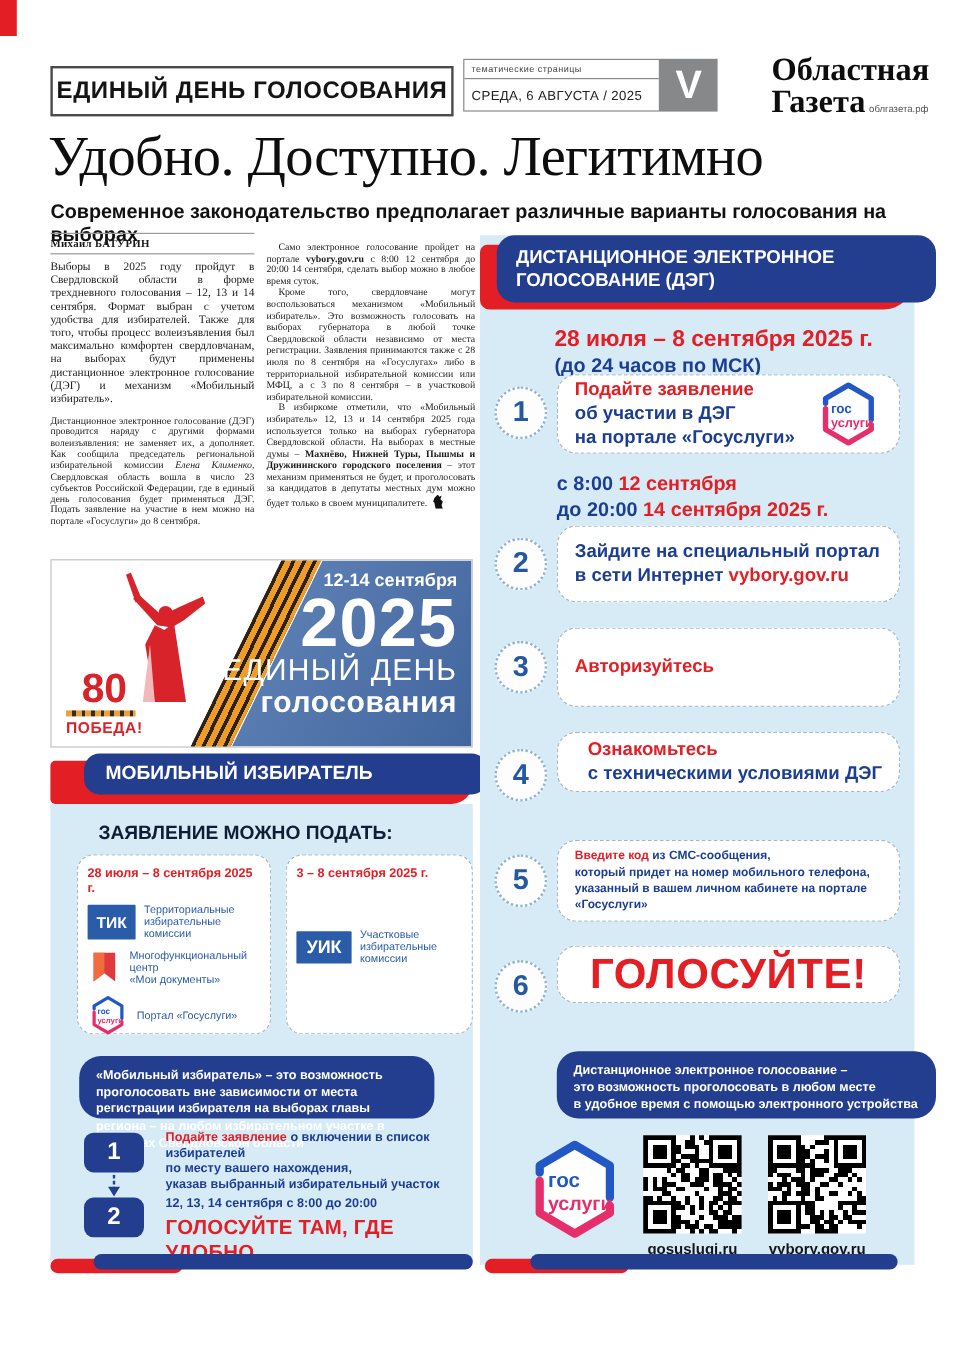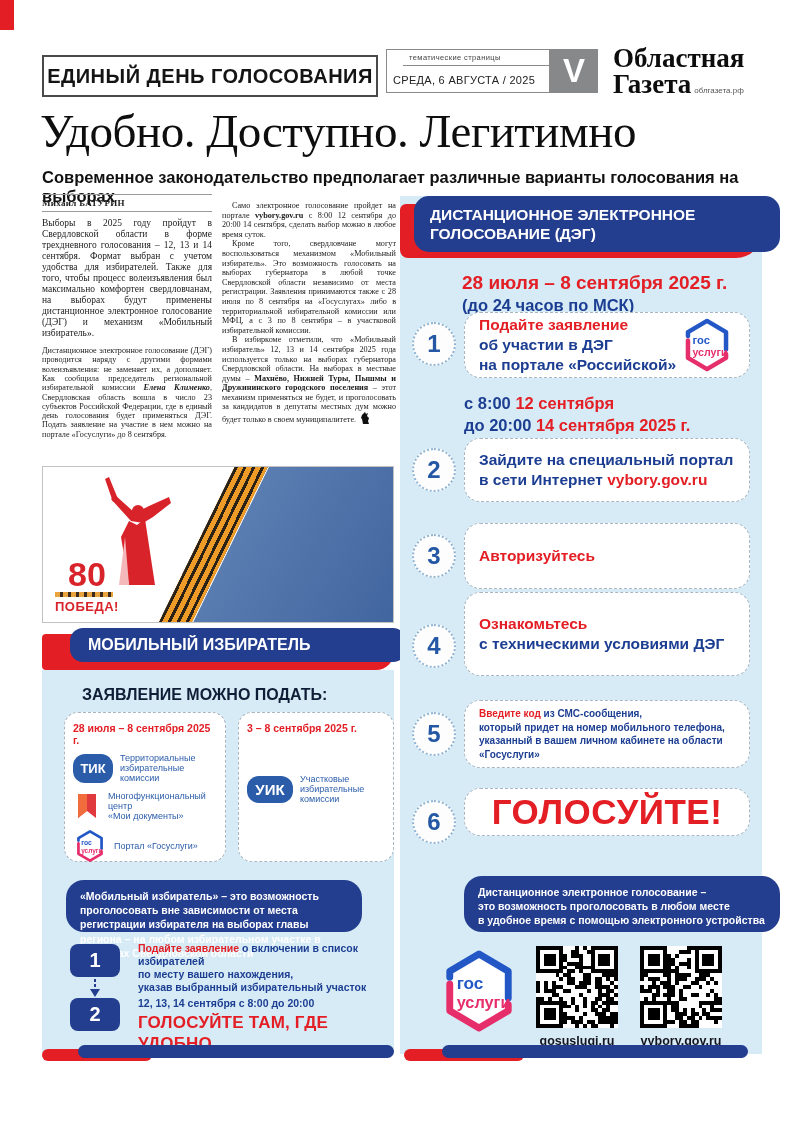--- a/index.html
+++ b/index.html
@@ -4,42 +4,42 @@
 <style>
   html,body{margin:0;padding:0;background:#ffffff;}
   .page{position:relative;width:800px;height:1125px;background:#fff;overflow:hidden;
         font-family:"Liberation Sans",sans-serif;color:#1a1a1a;}
   
   .corner-mark{position:absolute;left:0;top:0;width:14px;height:30px;background:#e31e24;}
   .section-box{position:absolute;left:42px;top:55px;width:332px;height:38px;border:2px solid #4a4a4a;
                display:flex;align-items:center;justify-content:center;font-weight:900;font-size:20px;
                letter-spacing:.5px;color:#141414;}
   .info-box{position:absolute;left:386px;top:49px;width:164px;height:44px;border:1px solid #8a8a8a;box-sizing:border-box;}
-  .info-top{height:15px;border-bottom:1px solid #8a8a8a;font-size:7.5px;color:#444;display:flex;align-items:center;padding-left:6px;letter-spacing:.4px;margin-left:16px;}
+  .info-top{height:15px;border-bottom:1px solid #8a8a8a;font-size:7.5px;color:#444;display:flex;align-items:center;padding-left:6px;letter-spacing:.4px;}
   .info-bottom{height:28px;display:flex;align-items:center;padding-left:6px;font-size:11px;color:#222;letter-spacing:.3px;}
   .v-box{position:absolute;left:550px;top:49px;width:48px;height:44px;background:#87888a;color:#fff;
          display:flex;align-items:center;justify-content:center;font-weight:900;font-size:33px;}
-  .masthead{position:absolute;left:613px;top:46px;width:140px;font-family:"Liberation Serif",serif;
+  .masthead{position:absolute;left:643px;top:46px;width:140px;font-family:"Liberation Serif",serif;
             font-weight:700;font-size:27px;line-height:.95;color:#0d0d0d;}
   .masthead .site{font-size:8px;font-weight:400;color:#555;margin-left:3px;font-family:"Liberation Sans",sans-serif;}
   
   .headline{position:absolute;left:40px;top:104px;width:720px;font-family:"Liberation Serif",serif;
             font-size:47px;color:#0e0e0e;letter-spacing:-.5px;}
   .subhead{position:absolute;left:42px;top:168px;width:720px;font-weight:700;font-size:16.5px;color:#111;}
   
   .col{position:absolute;font-family:"Liberation Serif",serif;text-align:justify;color:#1b1b1b;}
   .col1{left:42px;top:194px;width:170px;}
   .col2{left:222px;top:201px;width:174px;}
   .rule{height:1px;background:#9a9a9a;margin:0;}
   .byline{font-weight:700;font-size:9px;padding:3px 0 3px 0;letter-spacing:.3px;}
   .lead{font-weight:400;font-size:9.5px;line-height:1.16;margin:6px 0 0 0;}
   .bodytext{font-size:8.2px;line-height:1.13;margin:7px 0 0 0;}
   .col2 .bodytext{margin:0;text-indent:10px;font-size:8.2px;line-height:1.17;}
   .bold{font-weight:700;}
-  .boldital{font-weight:700;font-style:italic;}
+  .boldital{font-weight:400;font-style:italic;}
   .endmark{display:inline-block;vertical-align:-2px;margin-left:4px;}
   .vrule{position:absolute;left:404px;top:200px;width:1px;height:258px;background:#cfcfcf;}
   
   .poster{position:absolute;left:42px;top:466px;width:352px;height:157px;background:#fff;
           border:1px solid #c2c2c2;box-sizing:border-box;overflow:hidden;}
   .poster-blue{position:absolute;inset:0;background:linear-gradient(120deg,#7b99c6 0%,#5d80b4 45%,#41659e 100%);
                clip-path:polygon(58% 0,100% 0,100% 100%,36% 100%);}
   .ribbon{position:absolute;left:44%;top:-12%;width:30px;height:128%;transform:rotate(26deg);
           background:repeating-linear-gradient(90deg,#2b2217 0 3px,#ef9b27 3px 8px);box-shadow:0 0 0 1px #fff;}
   .poster-text{position:absolute;right:12px;top:8px;text-align:right;color:#fff;}
@@ -68,21 +68,21 @@
   .bar-red{position:absolute;height:12px;background:#e31e24;border-radius:6px;}
   .bar-blue{position:absolute;height:13px;background:#233d8f;border-radius:7px;}
   
   .left-panel{left:42px;top:670px;width:352px;height:383px;}
   .mob-band-red{left:42px;top:634px;width:352px;height:36px;border-radius:4px 18px 18px 4px;}
   .mob-band-blue{left:70px;top:628px;width:300px;height:34px;border-radius:13px;font-size:16px;padding:0 18px;}
   .apply-title{position:absolute;left:82px;top:686px;font-weight:900;font-size:16px;color:#101d36;}
   .app-box{border-radius:14px;padding:9px 8px;}
   .app-box .period{font-weight:900;font-size:10.5px;margin-bottom:7px;}
   .app-item{display:flex;align-items:center;gap:7px;margin-bottom:8px;}
-  .sq-badge{background:#2a5caa;color:#fff;font-weight:900;border-radius:12px;display:flex;align-items:center;justify-content:center;flex:0 0 auto;}
+  .sq-badge{background:#2a5caa;color:#fff;font-weight:900;border-radius:1px;display:flex;align-items:center;justify-content:center;flex:0 0 auto;}
   .tik{width:40px;height:29px;font-size:13px;}
   .uik{width:46px;height:27px;font-size:15px;}
   .app-label{font-size:9px;line-height:1.12;color:#2a5caa;font-weight:400;}
   .mstep-sq{position:absolute;width:50px;height:33px;background:#233d8f;border-radius:8px;color:#fff;
             font-weight:900;font-size:20px;display:flex;align-items:center;justify-content:center;}
   .mstep-text{position:absolute;font-weight:700;font-size:10.5px;line-height:1.25;color:#1c3e92;}
   .mstep-arrow{position:absolute;}
   .govote{font-weight:900;font-size:17px;color:#e31e24;letter-spacing:.2px;margin-top:2px;}
   
   .right-panel{left:400px;top:196px;width:362px;height:858px;}
@@ -156,20 +156,26 @@
       <path d="M38 110 L30 62 L38 46 L46 50 L54 44 L64 110 Z" fill="#d8232a"></path>
       <path d="M40 46 L20 24 L24 20 L44 38 L58 31 L78 22 L80 28 L62 42 L52 48 Z" fill="#d8232a"></path>
       <circle cx="47" cy="36" r="6" fill="#d8232a"></circle>
       <path d="M34 62 L28 110 L38 110 Z" fill="#f4b8ba"></path>
     </svg>
     <div class="badge80">
       <div class="num">80</div>
       <div class="stripes"></div>
       <div class="txt">ПОБЕДА!</div>
     </div>
+    <div class="poster-text">
+      <div class="poster-dates">12-14 сентября</div>
+      <div class="poster-year">2025</div>
+      <div class="poster-line1">ЕДИНЫЙ ДЕНЬ</div>
+      <div class="poster-line2">голосования</div>
+    </div>
   </div>
 
   <div class="band-red mob-band-red"></div>
   <div class="band-blue mob-band-blue">МОБИЛЬНЫЙ ИЗБИРАТЕЛЬ</div>
   <div class="panel left-panel"></div>
   <div class="apply-title">ЗАЯВЛЕНИЕ МОЖНО ПОДАТЬ:</div>
 
   <div class="dash-box app-box" style="left:64px;top:712px;width:162px;height:150px;">
     <div class="period red">28 июля – 8 сентября 2025 г.</div>
     <div class="app-item">
@@ -228,21 +234,21 @@
     <div class="band-blue deg-band-blue prelines">ДИСТАНЦИОННОЕ ЭЛЕКТРОННОЕ
 ГОЛОСОВАНИЕ (ДЭГ)</div>
     <div class="deg-period red">28 июля – 8 сентября 2025 г.</div>
     <div class="deg-msk navy">(до 24 часов по МСК)</div>
 
     <div class="num-circle" style="left:12px;top:126px;">1</div>
     <div class="dash-box stepbox" style="top:116px;height:66px;">
       <div class="steptext navy" style="flex:1;">
         <div class="red">Подайте заявление</div>
         <div class="prelines">об участии в ДЭГ
-на портале «Российской»</div>
+на портале «Госуслуги»</div>
       </div>
       <svg width="56" height="56" viewBox="0 0 100 100">
           <use href="#gu-logo"></use>
         </svg>
     </div>
 
     <div class="midnote navy" style="top:196px;">
       <div><span>с 8:00 </span><span class="red">12 сентября</span></div>
       <div><span>до 20:00 </span><span class="red">14 сентября 2025 г.</span></div>
     </div>
@@ -256,33 +262,33 @@
     </div>
 
     <div class="num-circle" style="left:12px;top:338px;">3</div>
     <div class="dash-box stepbox" style="top:327px;height:66px;">
       <div class="steptext navy">
         <div class="red">Авторизуйтесь</div>
       </div>
     </div>
 
     <div class="num-circle" style="left:12px;top:428px;">4</div>
-    <div class="dash-box stepbox" style="top:396px;height:84px;">
+    <div class="dash-box stepbox" style="top:414px;height:50px;justify-content:flex-end;">
       <div class="steptext navy">
         <div class="red">Ознакомьтесь</div>
         <div>с техническими условиями ДЭГ</div>
       </div>
     </div>
 
     <div class="num-circle" style="left:12px;top:516px;">5</div>
     <div class="dash-box stepbox" style="top:504px;height:68px;">
       <div class="smalltext navy">
         <span class="red">Введите код</span><span> из СМС-сообщения,</span>
         <div>который придет на номер мобильного телефона,</div>
-        <div>указанный в вашем личном кабинете на области «Госуслуги»</div>
+        <div>указанный в вашем личном кабинете на портале «Госуслуги»</div>
       </div>
     </div>
 
     <div class="num-circle" style="left:12px;top:604px;">6</div>
     <div class="dash-box stepbox" style="top:592px;height:48px;">
       <div class="cta">ГОЛОСУЙТЕ!</div>
     </div>
 
     <div class="note-blue prelines" style="left:64px;top:680px;width:316px;height:56px;">Дистанционное электронное голосование –
 это возможность проголосовать в любом месте

